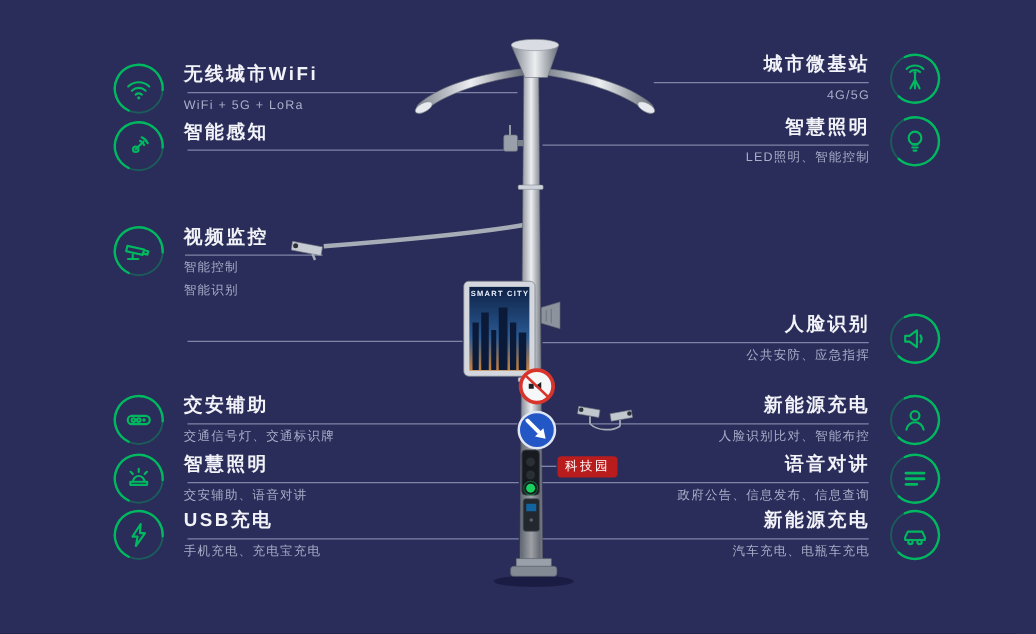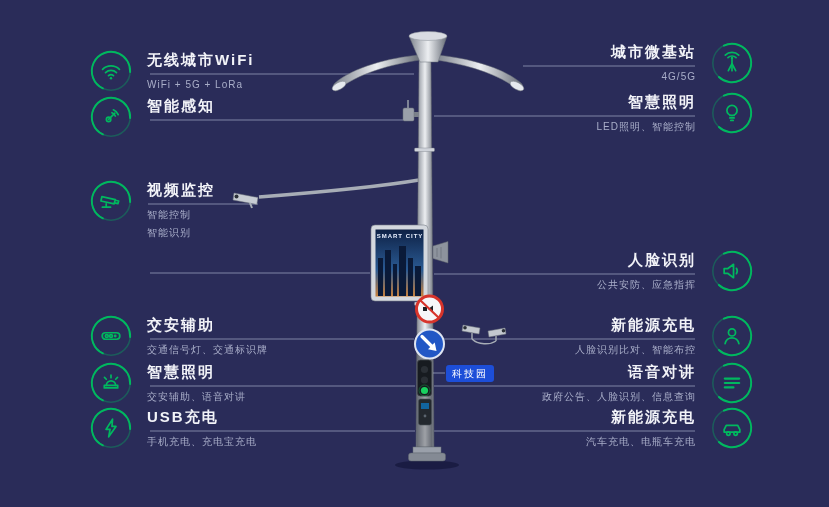--- a/index.html
+++ b/index.html
@@ -19,21 +19,21 @@
   .feat-text-right{width:240px;text-align:right;}
   .feat-title{font-size:15px;font-weight:bold;color:#f2f3f8;letter-spacing:2px;line-height:20px;white-space:nowrap;}
   .feat-sub{margin-top:8px;font-size:10px;color:#a9aec9;letter-spacing:1px;line-height:13px;white-space:nowrap;}
   .feat-sub + .feat-sub{margin-top:5px;}
   .screen-label{
     position:absolute;left:376px;top:233px;width:48px;z-index:3;
     font-size:6px;font-weight:bold;color:#eaf1ff;text-align:center;letter-spacing:1px;
   }
   .tech-tag{
     position:absolute;left:446px;top:365px;z-index:3;
-    background:#1d4ed8;color:#ffffff;font-size:10px;line-height:13px;
+    background:#b91c1c;color:#ffffff;font-size:10px;line-height:13px;
     padding:2px 6px;border-radius:3px;letter-spacing:2px;white-space:nowrap;
   }
 </style>
 </head>
 <body>
 
 <div class="canvas">
 
   <svg class="scene" width="829" height="507" viewBox="0 0 829 507">
     <defs>
@@ -333,21 +333,21 @@
             <circle cx="12" cy="8.3" r="3.7"></circle>
             <path d="M4.8,20 a7.3,7.3 0 0 1 14.4,0"></path>
           </g>
         </svg>
     </span>
   </div>
 
   <div class="feat feat-right" style="top:360px">
     <div class="feat-text feat-text-right">
       <div class="feat-title">语音对讲</div>
-      <div class="feat-sub">政府公告、人脸识别、信息查询</div>
+      <div class="feat-sub">政府公告、信息发布、信息查询</div>
     </div>
     <span class="icon-wrap">
       <svg viewBox="0 0 48 48">
           <circle cx="24" cy="24" r="20" fill="none" stroke="#00b85f" stroke-width="1.6" opacity="0.35"></circle>
           <circle cx="24" cy="24" r="20" fill="none" stroke="#00b85f" stroke-width="2" stroke-dasharray="86 40" stroke-linecap="round" transform="rotate(245 24 24)"></circle>
           <g transform="translate(12,12)" fill="none" stroke="#00b85f" stroke-width="2.3" stroke-linecap="round" stroke-linejoin="round">
             <path d="M4.5,7.4 h15"></path>
             <path d="M4.5,12 h15"></path>
             <path d="M4.5,16.6 h9"></path>
           </g>

